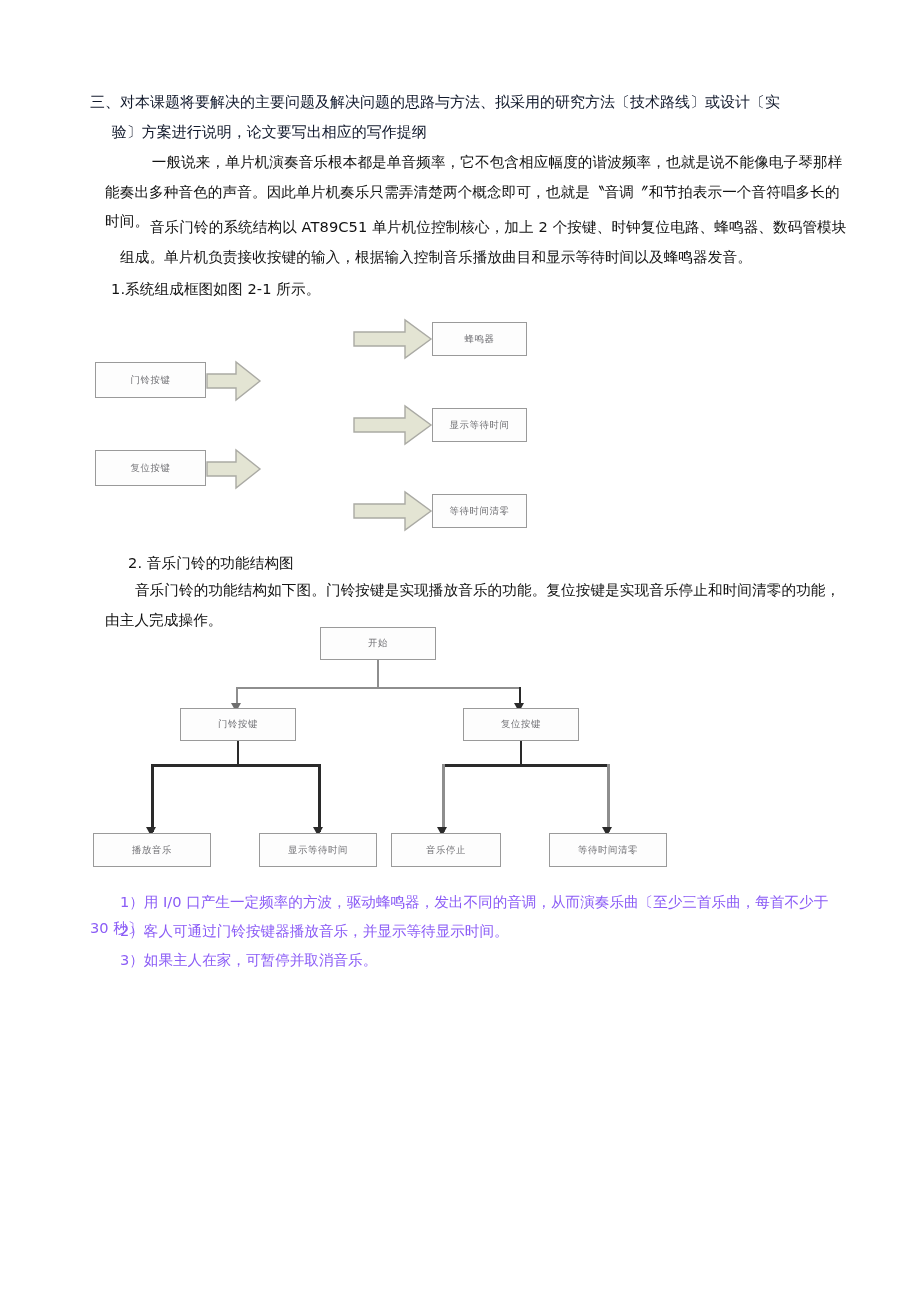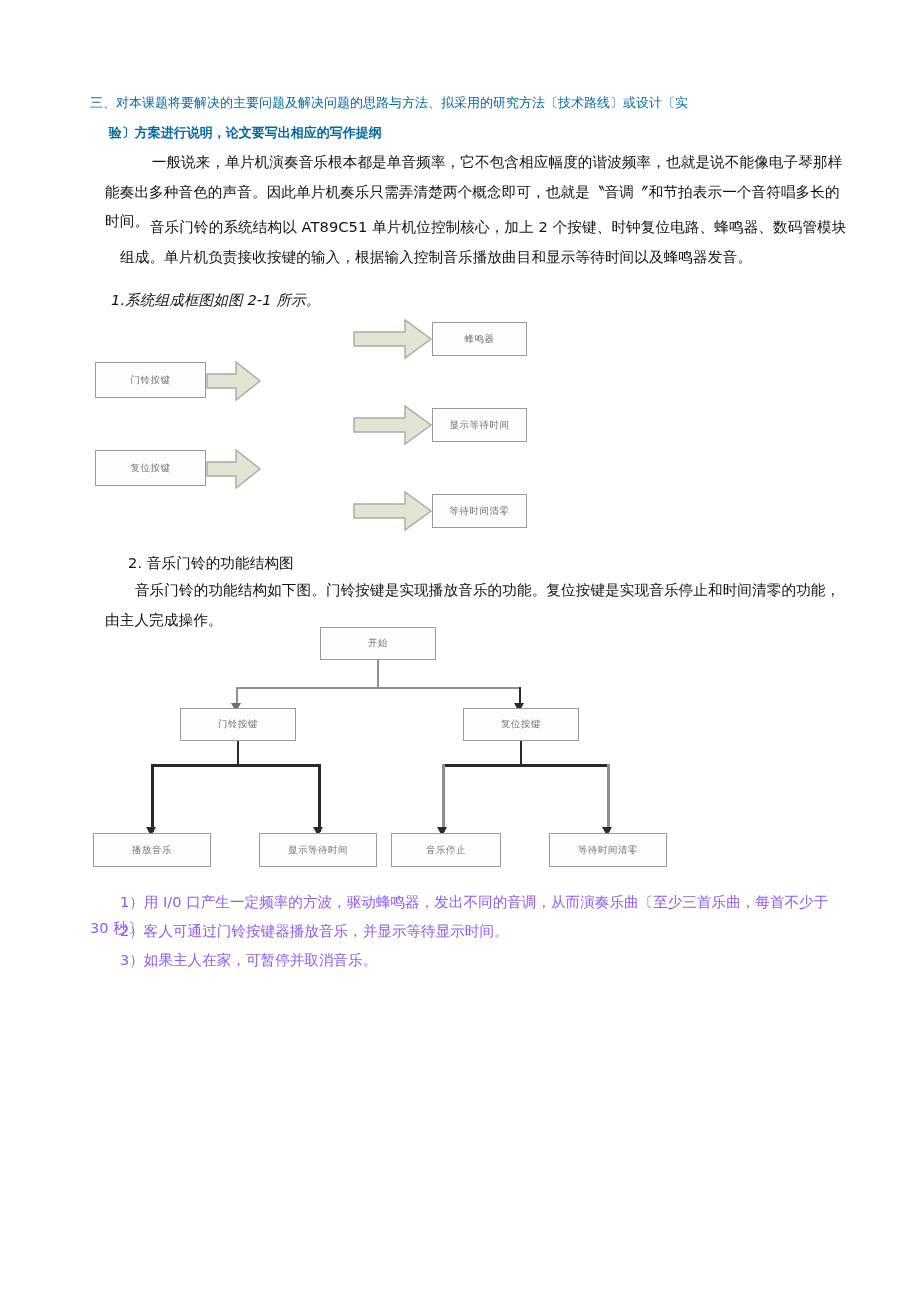--- a/index.html
+++ b/index.html
@@ -29,26 +29,26 @@
     margin-left: 15px;
   }
   .indent2 { text-indent: 2.05em; }
   .indent3 { text-indent: 3.2em; }
 
   .heading-3 {
     position: absolute;
     left: 90px;
     top: 88px;
     width: 742px;
-    font-size: 13px;
+    font-size: 15px;
     line-height: 29.5px;
-    color: #0369a1;
+    color: #0f172a;
     text-indent: 0;
   }
-  .heading-3 .l2 { display: block; padding-left: 1.45em; font-weight: bold; }
+  .heading-3 .l2 { display: block; padding-left: 1.45em; }
 
   
   .diagram {
     position: absolute;
   }
   .dbox {
     position: absolute;
     box-sizing: border-box;
     background: #fdfdfd;
     border: 1.6px solid #9a9a9a;
@@ -113,21 +113,21 @@
 
   <div class="heading-3">
     <span>三、对本课题将要解决的主要问题及解决问题的思路与方法、拟采用的研究方法〔技术路线〕或设计〔实</span>
     <span class="l2">验〕方案进行说明，论文要写出相应的写作提纲</span>
   </div>
 
   <div class="textblock indent3" style="left:90px; top:147px; width:742px;">一般说来，单片机演奏音乐根本都是单音频率，它不包含相应幅度的谐波频率，也就是说不能像电子琴那样能奏出多种音色的声音。因此单片机奏乐只需弄清楚两个概念即可，也就是〝音调〞和节拍表示一个音符唱多长的时间。</div>
 
   <div class="textblock indent2" style="left:105px; top:212px; width:727px;">音乐门铃的系统结构以 AT89C51 单片机位控制核心，加上 2 个按键、时钟复位电路、蜂鸣器、数码管模块组成。单片机负责接收按键的输入，根据输入控制音乐播放曲目和显示等待时间以及蜂鸣器发音。</div>
 
-  <div class="textblock" style="left:96px; top:285px; width:500px;font-style:italic;">1.系统组成框图如图 2-1 所示。</div>
+  <div class="textblock" style="left:96px; top:274px; width:500px;">1.系统组成框图如图 2-1 所示。</div>
 
   <div class="diagram" style="left:0px; top:0px; width:920px; height:1301px;">
 
 
     <div class="dbox" style="left:95px; top:362px; width:111px; height:36px;">
       <span>门铃按键</span>
     </div>
 
     <div class="dbox" style="left:95px; top:450px; width:111px; height:36px;">
       <span>复位按键</span>

